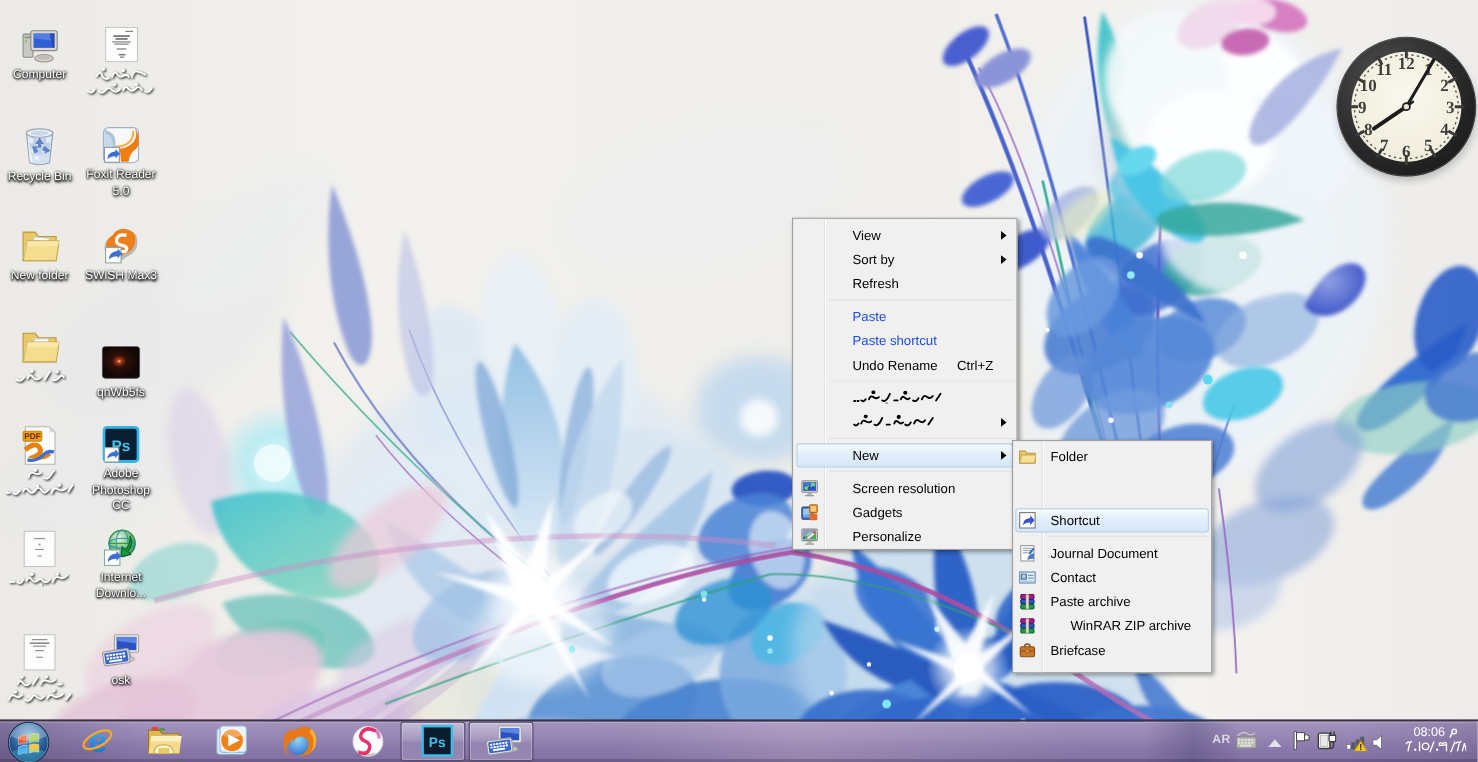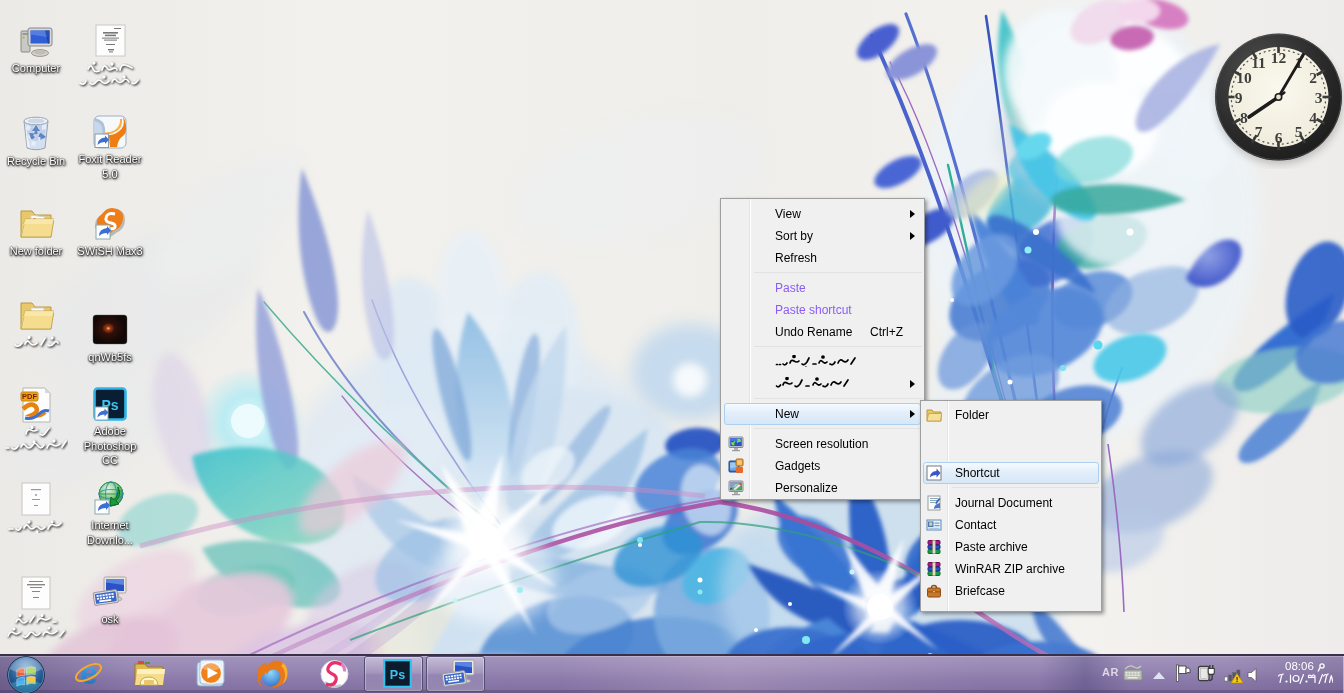--- a/index.html
+++ b/index.html
@@ -12,21 +12,21 @@
     text-shadow:0 0 2px #000, 0 1px 2px #000, 1px 1px 3px rgba(0,0,0,.9); }
   .menu { position:absolute; background:#f0f0f0; border:1px solid #9e9e9e;
     box-shadow:2px 2px 4px rgba(0,0,0,.4); font-size:12px; color:#000; }
   .menu .gut { position:absolute; top:0; bottom:0; left:0; width:29px;
     border-right:1px solid #e2e3e3; box-shadow:1px 0 0 #fff; }
   .mcol { position:relative; padding:3px 0; }
   .mi { position:relative; height:22px; line-height:22px; padding-left:54px; white-space:nowrap; }
   .mi .arr { position:absolute; right:9px; top:7px; width:0; height:0;
     border-left:5px solid #000; border-top:4px solid transparent; border-bottom:4px solid transparent; }
   .mi .key { position:absolute; right:21px; top:0; }
-  .mi.dis { color:#8b5cf6; }
+  .mi.dis { color:#1d4ed8; }
   .msep { height:1px; background:#e2e2e2; margin:3px 2px 4px 33px; }
   .hibox { position:absolute; left:3px; right:3px; top:0; height:22px; border-radius:3px;
     border:1px solid #aed0f0; background:linear-gradient(#f5fafe,#e2eefa 45%,#d7e7f7); }
   .mi .micon { position:absolute; left:7px; top:3px; }
   .mi .mtxt { position:relative; }
   #tb { position:absolute; left:0; top:654px; width:1344px; height:39px;
     border-top:2px solid #3a3148; overflow:hidden;
     background:linear-gradient(#a294bd,#9585b2 40%,#8a79aa 65%,#8070a0); }
   .tbtn { position:absolute; top:1px; width:59px; height:36px; border-radius:3px;
     border:1px solid #564d72; background:linear-gradient(rgba(255,255,255,.38),rgba(255,255,255,.14) 48%,rgba(255,255,255,.05) 52%,rgba(255,255,255,.16));
@@ -736,21 +736,21 @@
     <rect x="2.5" y="10.8" width="11" height="1" fill="#9ab8d8"></rect>
    </svg><span class="mtxt">Contact</span></div>
   <div class="mi" style="padding-left:34px;"><svg class="micon" style="left:5px;" width="16" height="16" viewBox="0 0 16 16">
     <g>
             <rect x="2" y="1.5" width="12" height="4" rx="1" fill="#a81a8e" stroke="#6a0a58"></rect>
     <rect x="2" y="6" width="12" height="4" rx="1" fill="#2a52c4" stroke="#13307e"></rect>
     <rect x="2" y="10.5" width="12" height="4" rx="1" fill="#1a9a4a" stroke="#0a6a2a"></rect>
     <rect x="6.8" y="1.5" width="2.4" height="13" fill="#e8e0c8" stroke="#b8a878" stroke-width=".6"></rect>
           </g>
    </svg><span class="mtxt">Paste archive</span></div>
-  <div class="mi" style="padding-left:34px;"><svg class="micon" style="left:5px;" width="16" height="16" viewBox="0 0 16 16">
+  <div class="mi" style="padding-left:34px;text-align:center;"><svg class="micon" style="left:5px;" width="16" height="16" viewBox="0 0 16 16">
     <g>
             <rect x="2" y="1.5" width="12" height="4" rx="1" fill="#a81a8e" stroke="#6a0a58"></rect>
     <rect x="2" y="6" width="12" height="4" rx="1" fill="#2a52c4" stroke="#13307e"></rect>
     <rect x="2" y="10.5" width="12" height="4" rx="1" fill="#1a9a4a" stroke="#0a6a2a"></rect>
     <rect x="6.8" y="1.5" width="2.4" height="13" fill="#e8e0c8" stroke="#b8a878" stroke-width=".6"></rect>
           </g>
    </svg><span class="mtxt">WinRAR ZIP archive</span></div>
   <div class="mi" style="padding-left:34px;"><svg class="micon" style="left:5px;" width="16" height="16" viewBox="0 0 16 16">
     <rect x="1.5" y="5" width="13" height="9" rx="1.5" fill="#c87828" stroke="#8a4a10"></rect>
     <path d="M5.5,5 q0,-2.5 2.5,-2.5 q2.5,0 2.5,2.5" fill="none" stroke="#8a4a10" stroke-width="1.4"></path>

